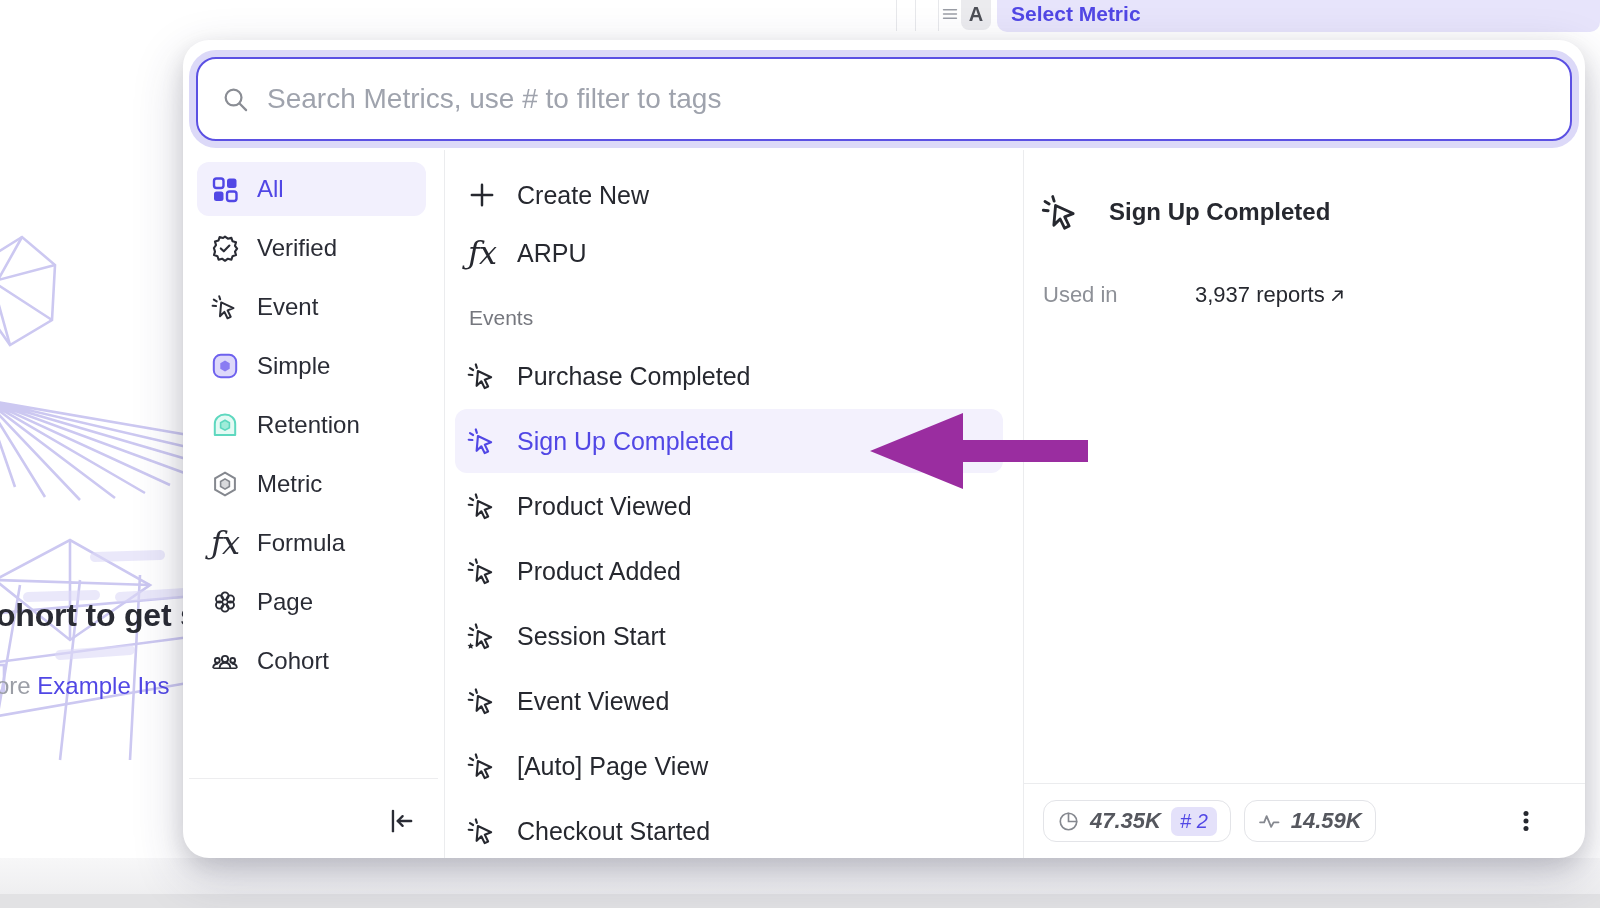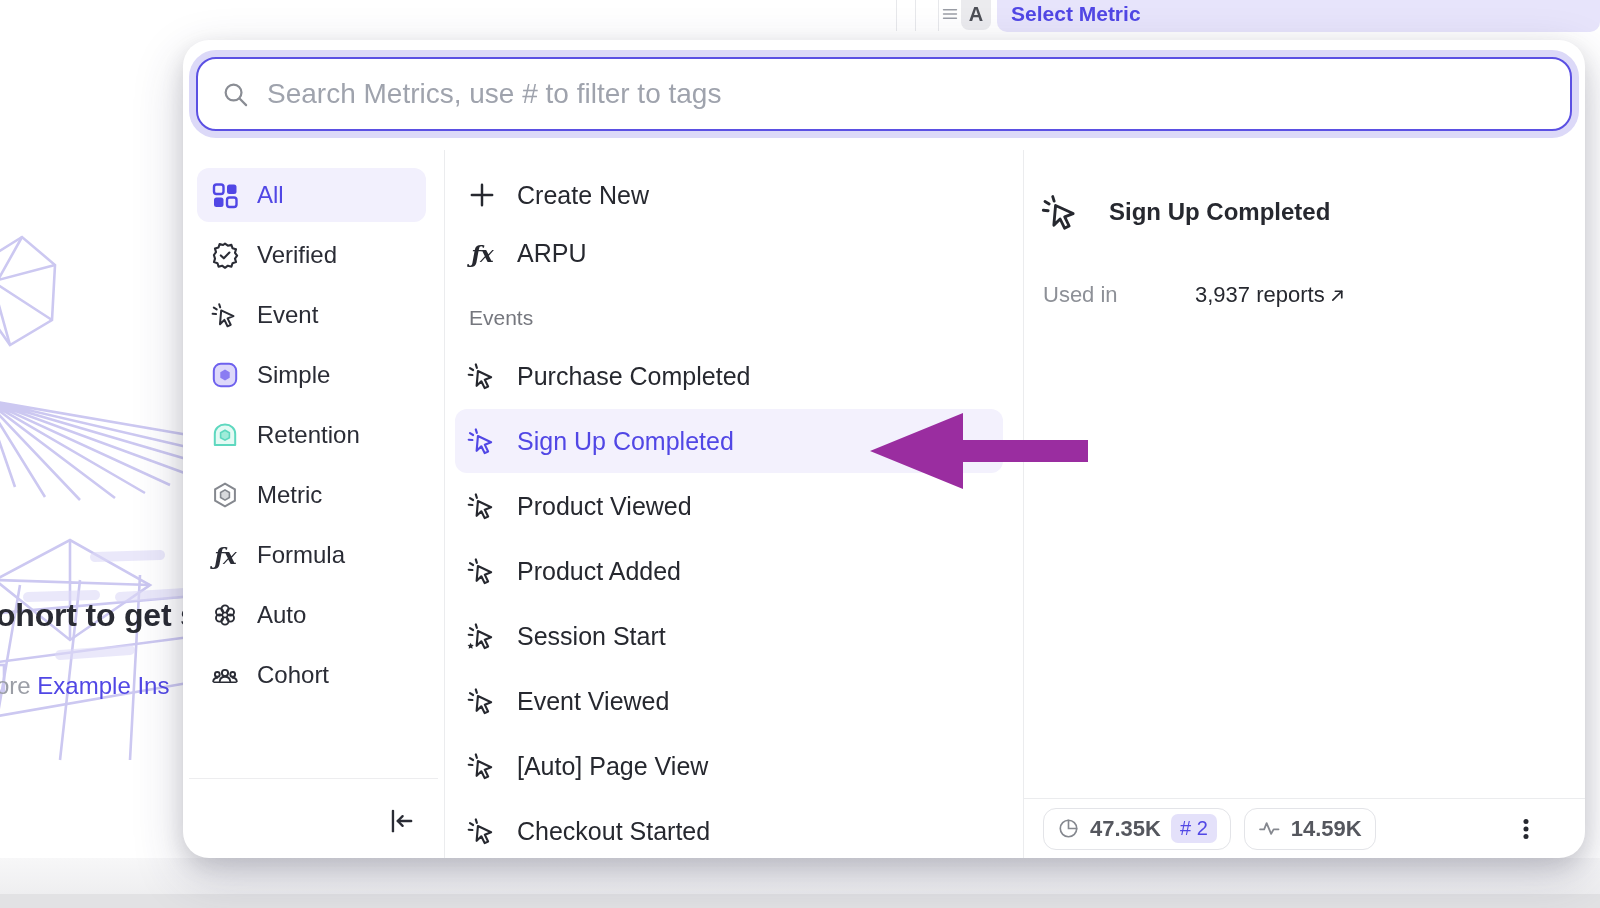--- a/index.html
+++ b/index.html
@@ -26,35 +26,35 @@
   .metric-pill{position:absolute;left:997px;right:0;top:-10px;height:42px;background:#e7e4fb;
                border-radius:10px;display:flex;align-items:flex-end;padding:0 0 6px 14px;
                box-sizing:border-box;z-index:3;cursor:pointer;}
   .metric-pill .pill-title{font-size:21px;font-weight:700;color:#5147e5;}
 
   
   .modal{position:absolute;left:183px;top:40px;width:1402px;height:818px;background:#fff;
          border-radius:26px;z-index:10;overflow:hidden;
          box-shadow:0 18px 50px rgba(50,50,93,.22),0 8px 22px rgba(0,0,0,.12);}
   .search-area{position:absolute;top:0;left:0;right:0;height:110px;padding:17px 13px 0;box-sizing:border-box;}
-  .search-box{height:74px;border:2.5px solid #5b50e3;border-radius:20px;background:#fff;
+  .search-box{height:84px;border:2.5px solid #5b50e3;border-radius:20px;background:#fff;
               box-shadow:0 0 0 7px #dcd9f8;display:flex;align-items:center;gap:16px;
               padding:0 24px;box-sizing:border-box;}
   .search-box .s-icon{width:27px;height:27px;color:#8a8d94;flex:none;}
   .search-input{border:none;outline:none;flex:1;font-size:28px;color:#2a2c35;background:transparent;
                 font-family:"Liberation Sans",sans-serif;}
   .search-input::placeholder{color:#9fa3ad;}
 
   .columns{position:absolute;top:110px;bottom:0;left:0;right:0;display:flex;}
 
   
   .col-side{width:262px;border-right:1px solid #ebecee;position:relative;
             padding:12px 18px 0 14px;box-sizing:border-box;flex:none;}
   .side-item{height:54px;border-radius:12px;display:flex;align-items:center;gap:18px;
-             padding-left:14px;margin-bottom:5px;font-size:24px;font-weight:500;color:#2a2c35;cursor:pointer;margin-top:6px;}
+             padding-left:14px;margin-bottom:5px;font-size:24px;font-weight:500;color:#2a2c35;cursor:pointer;}
   .side-item.active{background:#f2f0fd;color:#5147e5;}
   .icon{display:inline-flex;align-items:center;justify-content:center;}
   .icon svg{width:100%;height:100%;display:block;}
   .side-item .icon{width:28px;height:28px;flex:none;}
   .side-divider{position:absolute;left:6px;right:6px;bottom:79px;height:1px;background:#ededef;}
   .collapse-btn{position:absolute;right:28px;bottom:22px;width:30px;height:30px;color:#2a2c35;cursor:pointer;}
 
   
   .col-list{width:579px;border-right:1px solid #ebecee;padding:16px 20px 0 10px;
             box-sizing:border-box;overflow:hidden;flex:none;}
@@ -67,32 +67,32 @@
 
   
   .col-detail{flex:1;position:relative;}
   .detail-header{display:flex;align-items:center;gap:28px;padding:42px 20px 0 17px;}
   .detail-header .icon{width:40px;height:40px;color:#26282f;flex:none;}
   .detail-title{font-size:24px;font-weight:700;color:#26282f;}
   .used-row{display:flex;align-items:center;margin-top:50px;padding-left:19px;font-size:22px;}
   .used-label{width:152px;color:#8d9097;flex:none;}
   .used-value{color:#26282f;display:flex;align-items:center;gap:4px;cursor:pointer;}
   .used-value .icon{width:17px;height:17px;color:#26282f;}
-  .detail-footer{position:absolute;left:0;right:0;bottom:0;height:60px;border-top:1px solid #ebecee;
-                 display:flex;align-items:center;gap:7px;padding:0 30px 0 19px;box-sizing:border-box;}
+  .detail-footer{position:absolute;left:0;right:0;bottom:0;height:75px;border-top:1px solid #ebecee;
+                 display:flex;align-items:center;gap:7px;padding:0 30px 0 19px;box-sizing:border-box;font-style:italic;}
   .stat-chip{height:42px;border:1.5px solid #e3e4e8;border-radius:13px;background:#fff;
              display:flex;align-items:center;gap:10px;padding:0 13px;font-size:22px;
              font-weight:600;color:#55575e;box-sizing:border-box;}
   .stat-chip .icon{width:23px;height:23px;color:#85888f;flex:none;}
   .chip-badge{background:#e4e1fa;color:#5147e5;font-size:20px;font-weight:500;border-radius:7px;
               padding:3px 9px;}
   .chip-badge:empty{display:none;}
   .kebab{margin-left:auto;margin-right:16px;width:26px;height:26px;color:#26282f;cursor:pointer;}
 
-  .fx-glyph{font-family:"DejaVu Serif",serif;font-style:italic;font-weight:700;font-size:23px;
+  .fx-glyph{font-family:"DejaVu Serif",serif;font-style:italic;font-weight:400;font-size:32px;
             line-height:1;display:flex;align-items:center;justify-content:center;width:100%;height:100%;
             letter-spacing:-1px;}
 
   
   .note-arrow{position:absolute;left:862px;top:410px;width:226px;height:82px;z-index:30;pointer-events:none;}
 </style>
 </head>
 <body>
 
 <div class="stage">
@@ -219,21 +219,21 @@
     <span class="icon">
                 <svg viewBox="0 0 28 28" fill="none" stroke="currentColor" stroke-width="1.9">
                   <circle cx="14" cy="8" r="3.6"></circle>
                   <circle cx="19.4" cy="11" r="3.6"></circle>
                   <circle cx="19.4" cy="17" r="3.6"></circle>
                   <circle cx="14" cy="20" r="3.6"></circle>
                   <circle cx="8.6" cy="17" r="3.6"></circle>
                   <circle cx="8.6" cy="11" r="3.6"></circle>
                 </svg>
               </span>
-    <span class="label">Auto</span>
+    <span class="label">Page</span>
   </div>
             <div class="side-item">
     <span class="icon">
                 <svg viewBox="0 0 28 28" fill="none" stroke="currentColor" stroke-width="1.9" stroke-linecap="round">
                   <circle cx="14" cy="12" r="3.1"></circle>
                   <path d="M8.7 20.4c.4-2.9 2.6-4.6 5.3-4.6s4.9 1.7 5.3 4.6"></path>
                   <circle cx="6.3" cy="13.4" r="2.4"></circle>
                   <path d="M2.2 20.4c.3-2.3 1.9-3.7 4.1-3.7"></path>
                   <circle cx="21.7" cy="13.4" r="2.4"></circle>
                   <path d="M25.8 20.4c-.3-2.3-1.9-3.7-4.1-3.7"></path>

